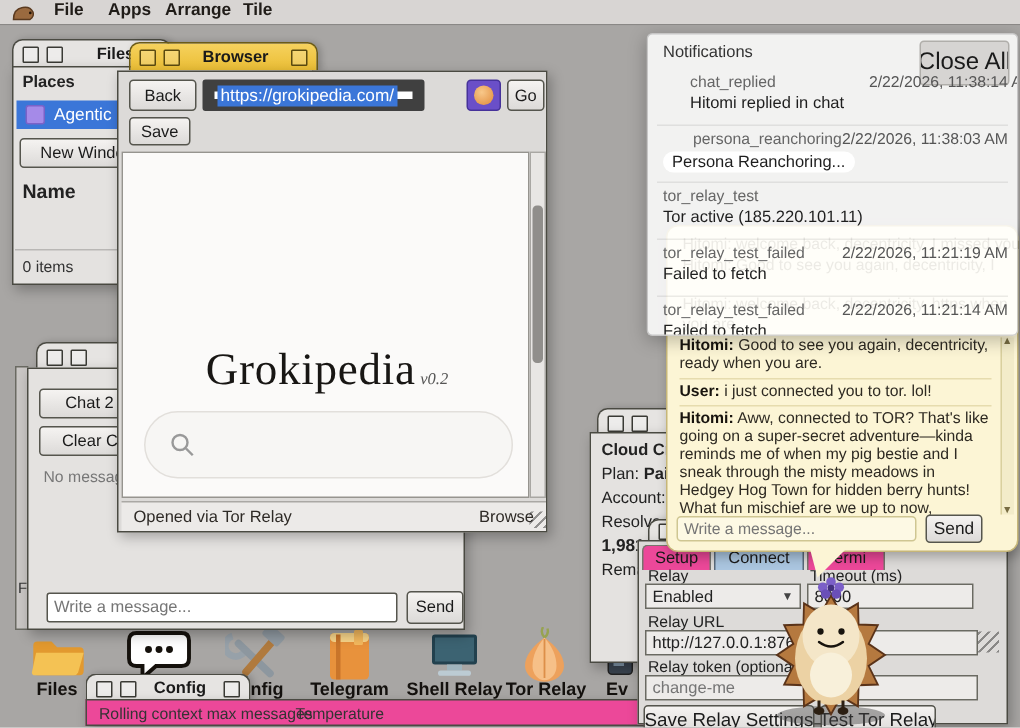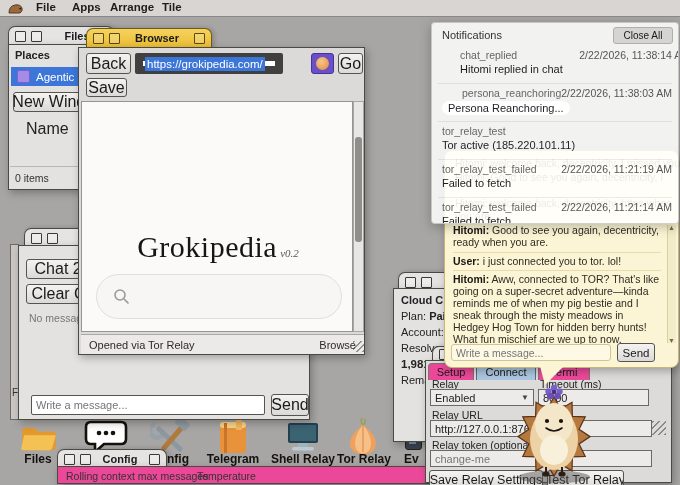--- a/index.html
+++ b/index.html
@@ -11,21 +11,21 @@
   .menu-item{position:absolute;top:1px;font-size:11.5px;font-weight:700;color:#201c18}
   
   .win{position:absolute;background:#e4e2e0;border:1px solid #4a4a42;box-shadow:2px 3px 8px rgba(0,0,0,.28);box-sizing:border-box}
   .ttab{position:absolute;height:19px;background:#e6e4e2;border:1px solid #4a4a42;border-bottom:none;
     border-radius:7px 7px 0 0;display:flex;align-items:center;padding:0 6px;gap:5px;box-sizing:border-box;
     box-shadow:2px 0 5px rgba(0,0,0,.2)}
   .ttab .title{flex:1;text-align:center;font-weight:700;font-size:11px;white-space:nowrap;overflow:hidden}
   .sq{width:9px;height:9px;border:1.5px solid #3a3a35;border-radius:1px;background:rgba(255,255,255,.3);flex:none}
   .btn{position:absolute;display:flex;align-items:center;justify-content:center;
     background:linear-gradient(#f5f3f1,#dcdad8);border:1px solid #55554d;border-radius:3px;
-    font-size:16px;color:#1a1a1a;box-sizing:border-box;white-space:nowrap;overflow:hidden}
+    font-size:11px;color:#1a1a1a;box-sizing:border-box;white-space:nowrap;overflow:hidden}
   .tin{position:absolute;background:#fff;border:1px solid #55554d;box-sizing:border-box;
     font:11px "Liberation Sans",sans-serif;padding:0 4px;border-radius:2px;color:#222}
   .lbl{position:absolute;font-size:10.5px;color:#222;white-space:nowrap}
   .grip{position:absolute;background:repeating-linear-gradient(315deg,rgba(0,0,0,.38) 0 1.5px,transparent 1.5px 4.5px)}
   
   #grok-title{font-family:"Liberation Serif",serif;font-size:30px;color:#181614;letter-spacing:.5px}
   #grok-ver{font-family:"Liberation Serif",serif;font-style:italic;font-size:11px;color:#555}
   
   #notif{left:431px;top:22px;width:248px;height:202px;background:rgba(255,255,255,.85);
     border:1px solid rgba(0,0,0,.18);border-radius:4px;box-shadow:0 3px 12px rgba(0,0,0,.25);z-index:30;overflow:hidden}
@@ -122,21 +122,21 @@
     <span class="sq"></span>
     <span class="title">Files</span>
   </div>
   <div class="win" style="left:8px;top:44px;width:201px;height:146px;z-index:2">
     <div class="lbl" style="left:6px;top:4px;font-weight:700;font-size:11px">Places</div>
     <div class="abs" style="left:2px;top:22px;width:196px;height:19px;background:#3b76d8;display:flex;align-items:center;padding-left:6px">
       <span style="width:11px;height:11px;background:#a58ae8;border:1px solid #7a62c8;border-radius:2px;margin-right:6px"></span>
       <span style="color:#fff;font-size:11.5px">Agentic R</span>
     </div>
     <div class="btn" style="left:4px;top:47px;width:92px;height:20px">New Window</div>
-    <div class="lbl" style="left:17px;top:75px;font-weight:400;font-size:16px">Name</div>
+    <div class="lbl" style="left:6px;top:75px;font-weight:700;font-size:13px">Name</div>
     <div class="abs" style="left:1px;top:121px;width:198px;height:1px;background:#b9b7b5"></div>
     <div class="lbl" style="left:6px;top:127px;color:#333">0 items</div>
   </div>
 
   <div class="abs" style="left:10px;top:244px;width:9px;height:176px;background:#cac7c5;border:1px solid #6a6a62;z-index:3">
     <span style="position:absolute;left:1px;top:142px;font-size:10px;color:#333">F</span>
   </div>
   <div class="ttab" style="left:24px;top:228px;width:100px;z-index:4">
     <span class="sq"></span>
     <span class="sq"></span>
@@ -256,21 +256,21 @@
       <div style="position:absolute;left:0px;bottom:-1px;font-size:7px;color:#776c42">▼</div>
     </div>
 
     <input class="tin" style="left: 6px; top: 193px; width: 160px; height: 17px; background: rgb(253, 249, 228); border: 1px solid rgb(207, 198, 146); border-radius: 3px; font-size: 10.5px; color: rgb(107, 100, 74);" placeholder="Write a message...">
     <div class="btn" style="left:172px;top:192px;width:38px;height:19px;font-size:11.5px">Send</div>
   </div>
   <div class="abs" style="left:540px;top:366px;width:0;height:0;border-top:19px solid #fcf5d5;border-left:5px solid transparent;border-right:19px solid transparent;z-index:25"></div>
 
   <div id="notif" class="abs">
     <div class="abs" style="left:10px;top:6px;font-size:11px;color:#333">Notifications</div>
-    <div class="btn" style="left:181px;top:4px;width:60px;height:17px;font-size:10px;background:#d6d4d2;border-color:#b0aeaa">Close All</div>
+    <div class="btn" style="left:181px;top:4px;width:60px;height:30px;font-size:16px;background:#d6d4d2;border-color:#b0aeaa">Close All</div>
 
     <div class="abs" style="left:28px;top:26px;width:230px">
       <div style="display:flex;justify-content:space-between">
           <span class="nitem-title">chat_replied</span>
           <span class="nitem-time">2/22/2026, 11:38:14 AM</span>
         </div>
       <div class="nitem-body">Hitomi replied in chat</div>
     </div>
     <div class="nsep" style="top:60px"></div>
 

